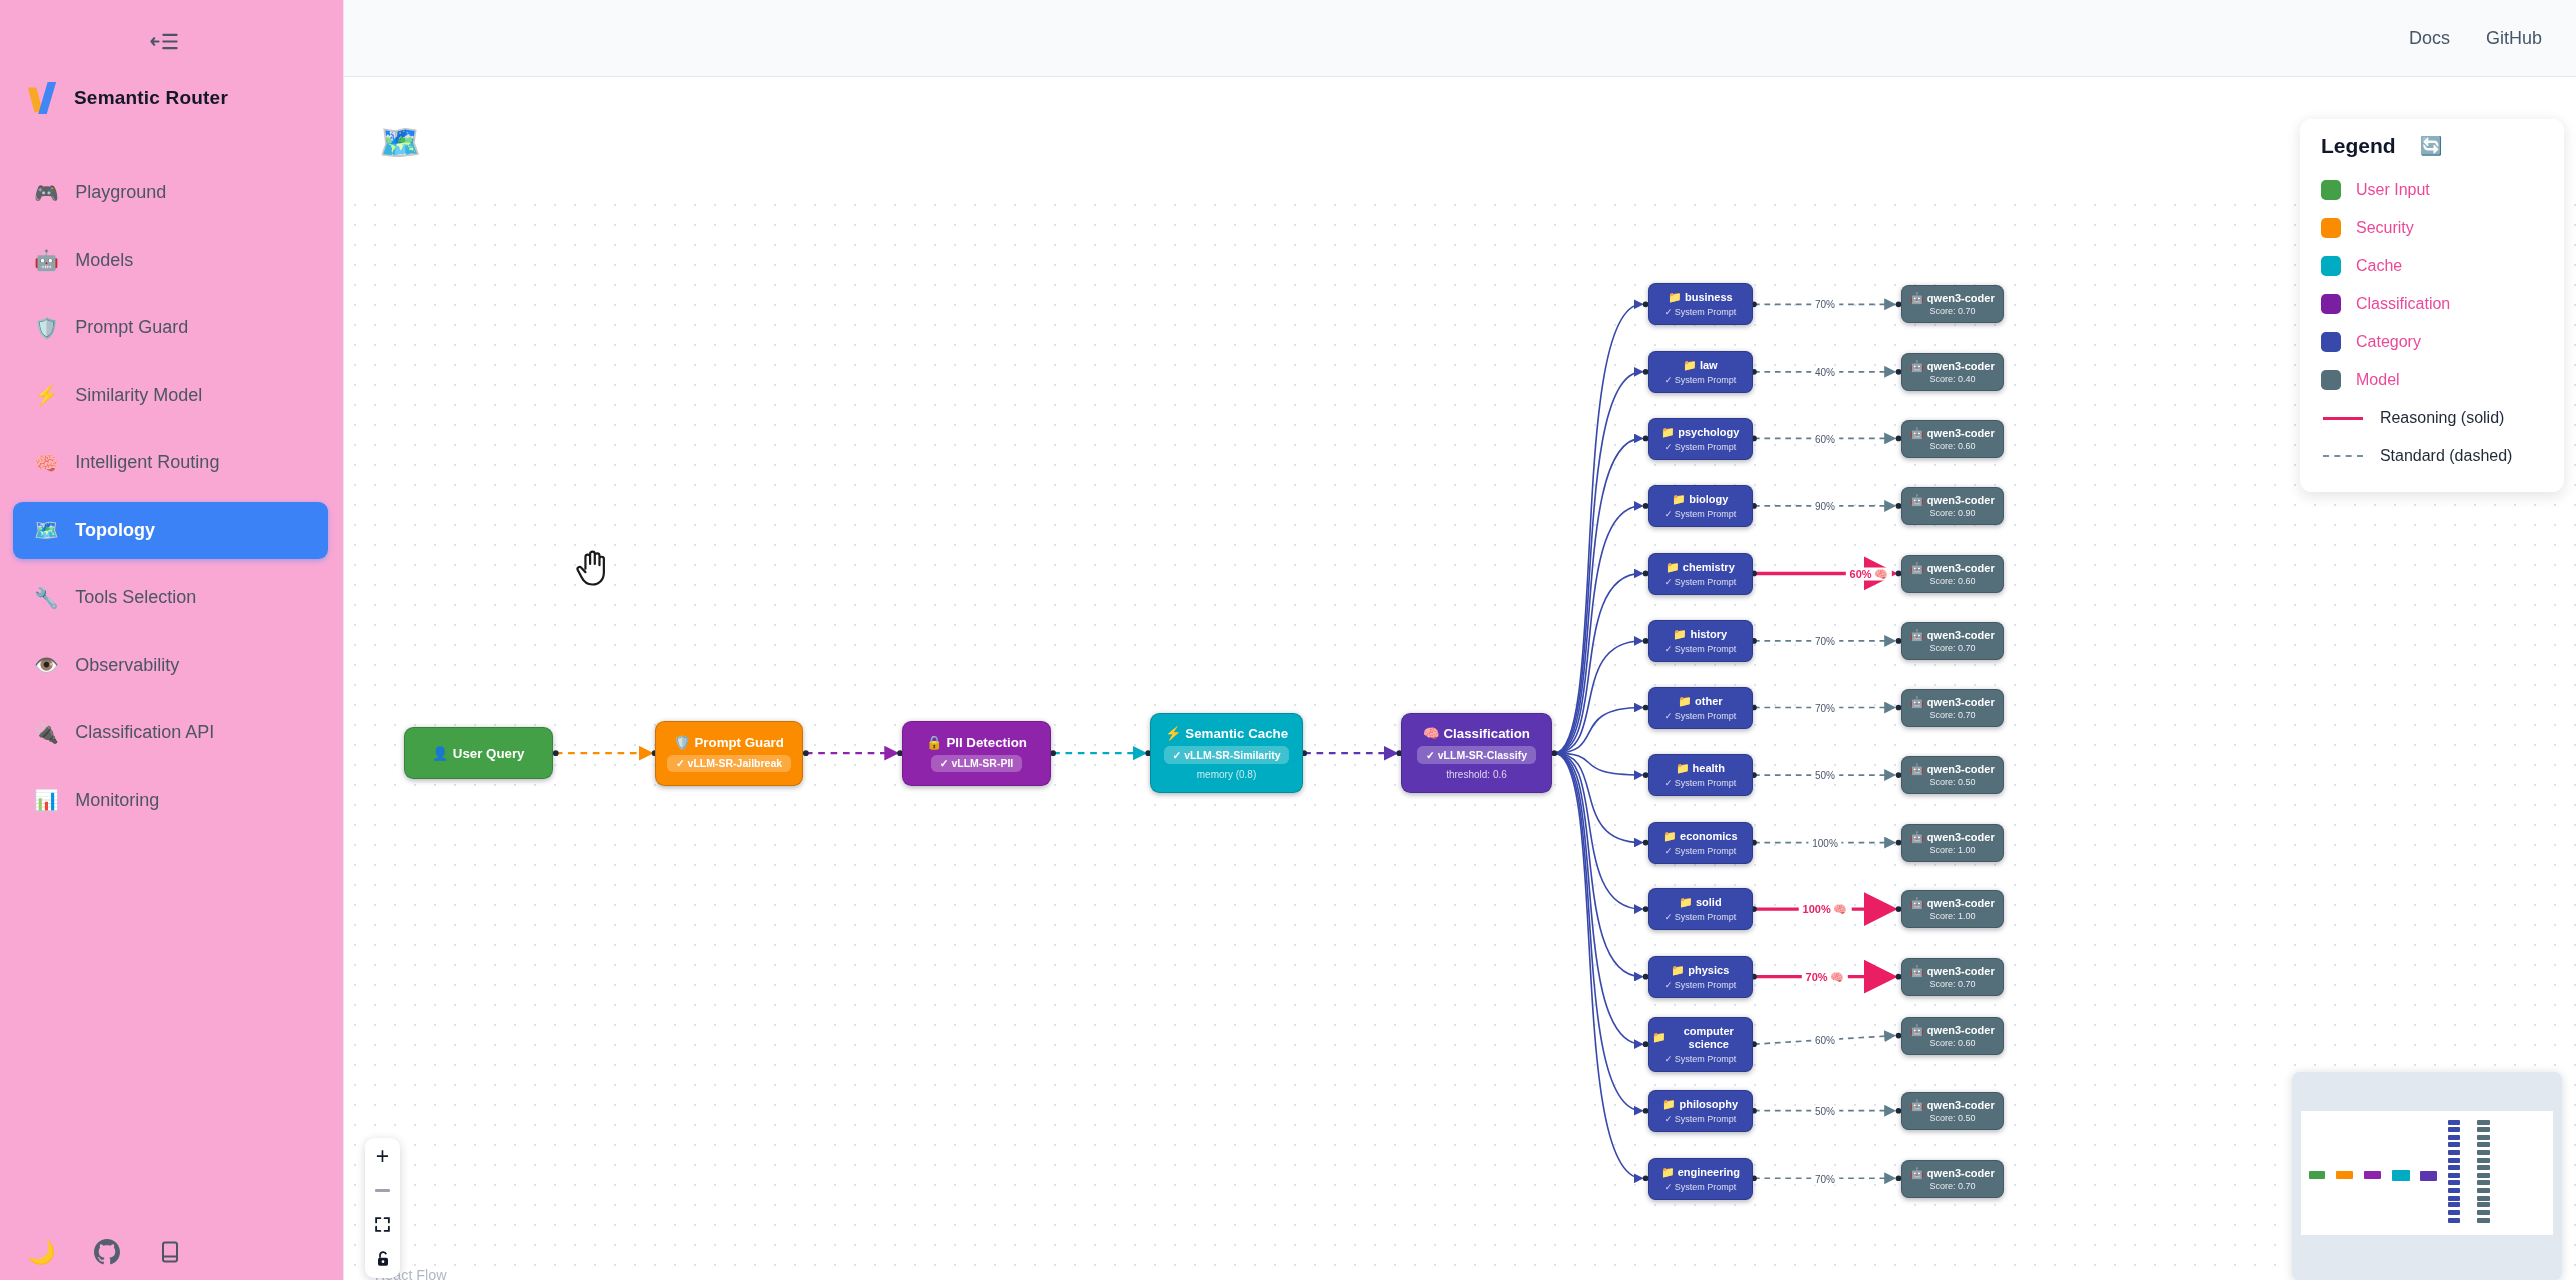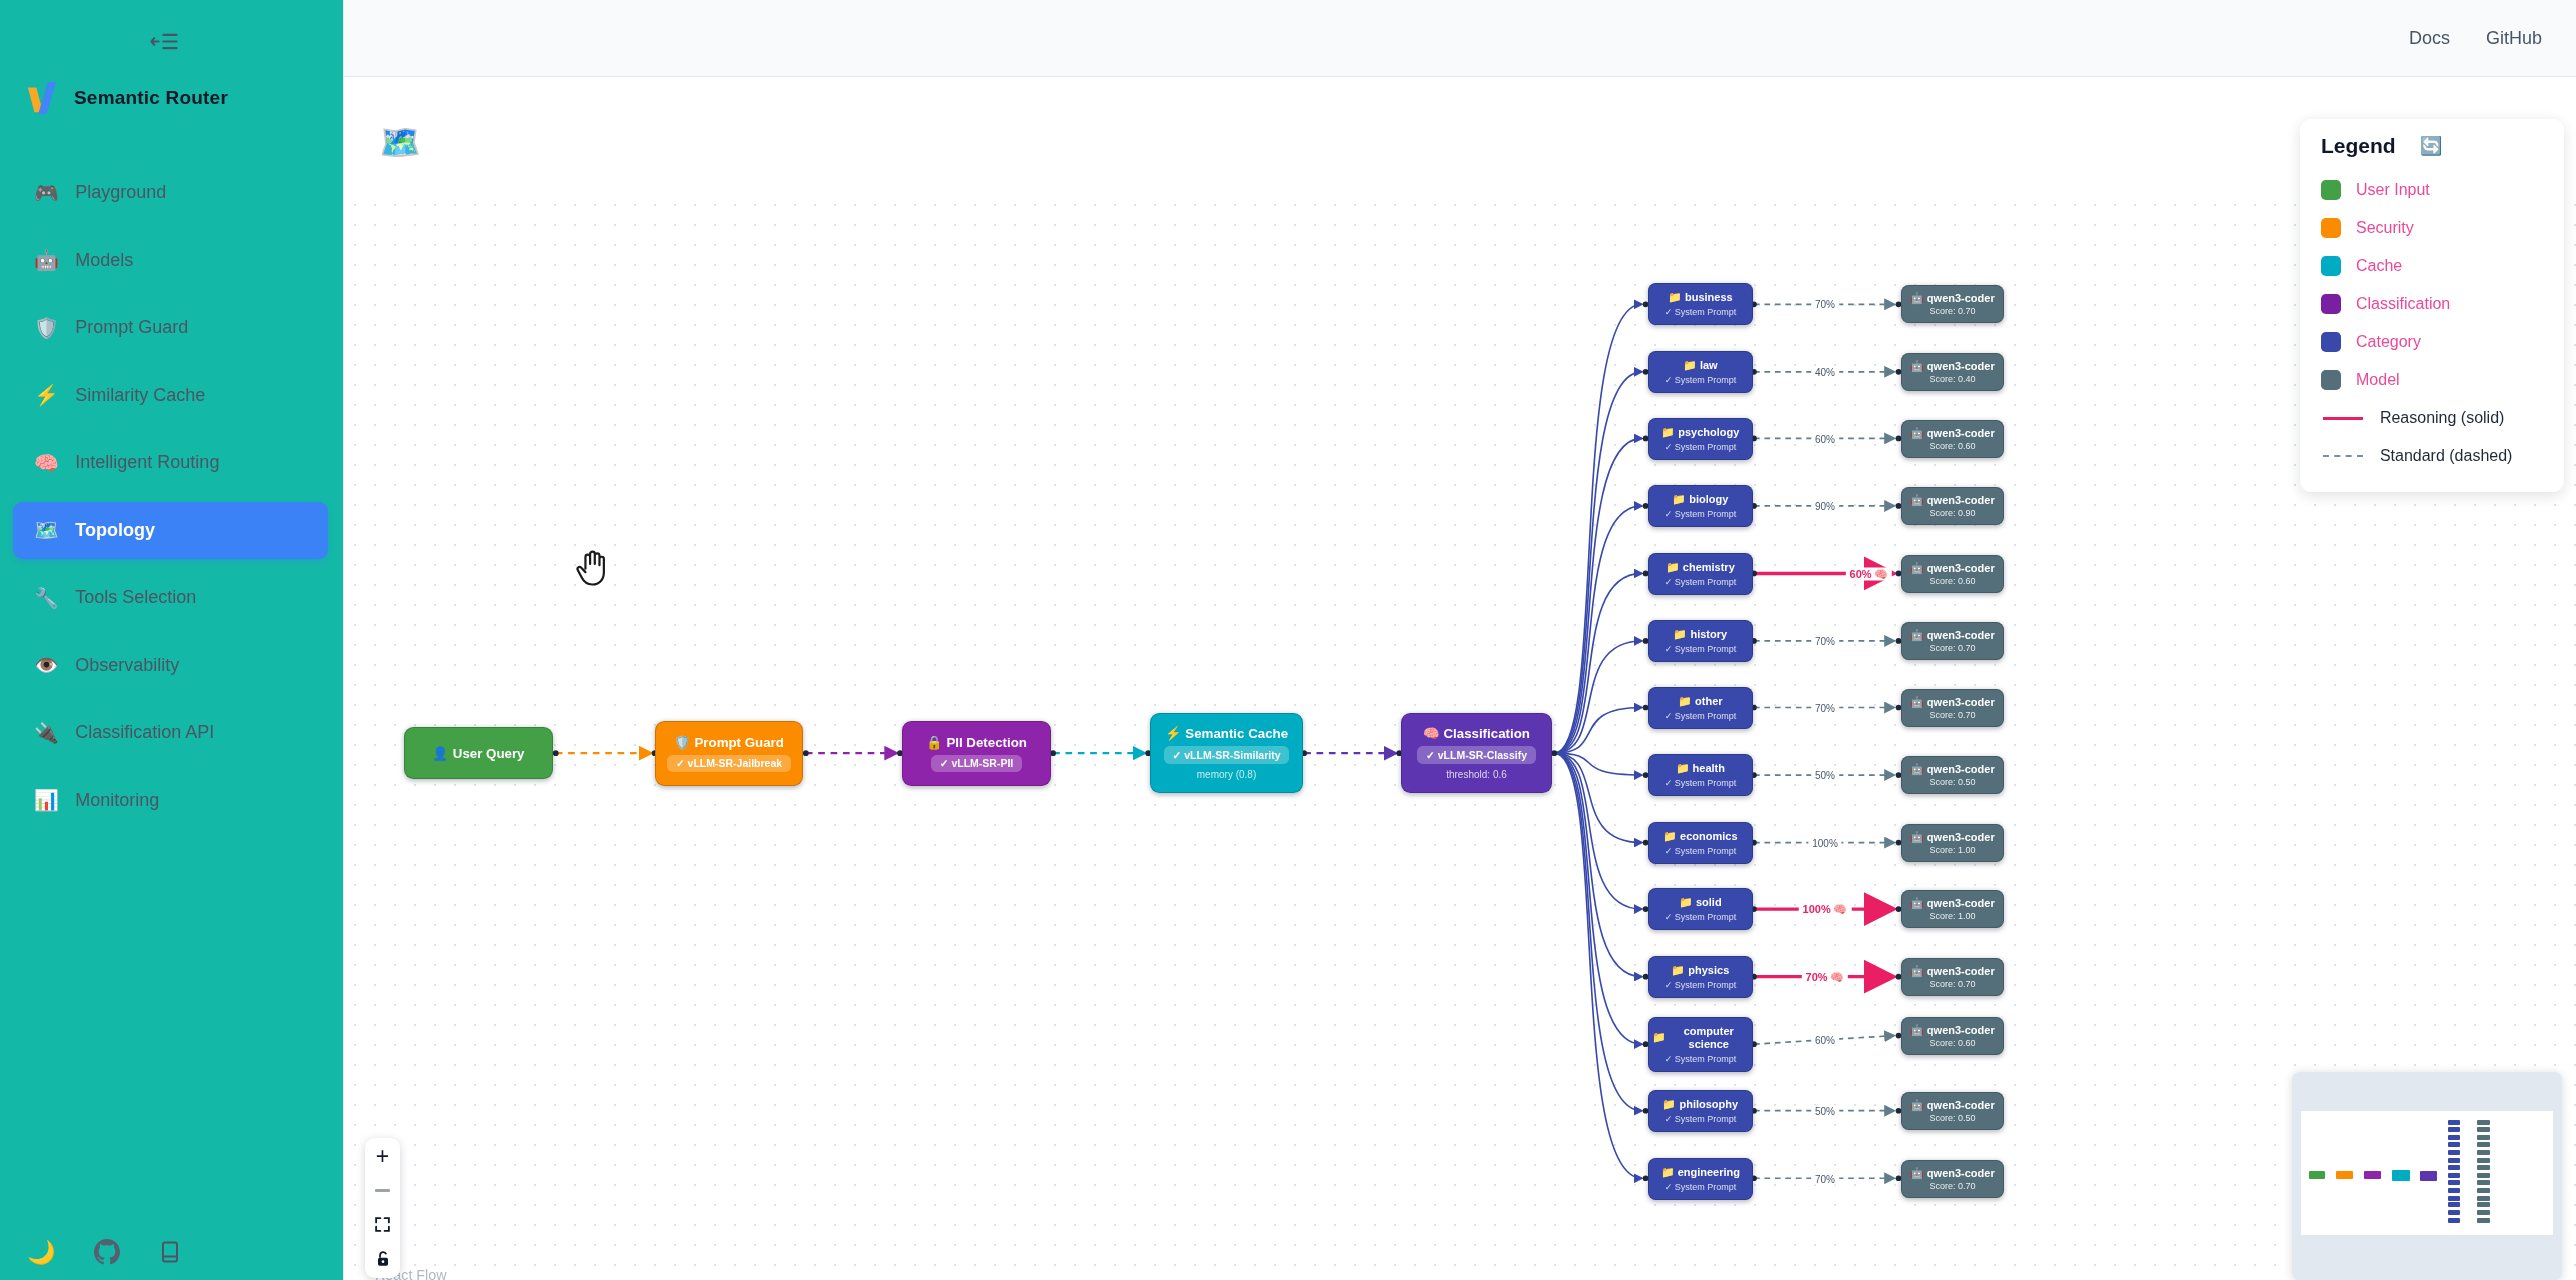--- a/index.html
+++ b/index.html
@@ -1,21 +1,21 @@
 <!DOCTYPE html>
 <html style="font-size:15px"><head>
 <meta charset="utf-8">
 <style>
   * { box-sizing: border-box; margin: 0; padding: 0; }
   html, body { width: 2576px; height: 1280px; overflow: hidden; }
   body { font-family: "Liberation Sans", sans-serif; background: #ffffff; position: relative; }
 
   
   .sidebar { position: absolute; left: 0; top: 0; width: 344px; height: 1280px;
-             background: #14b8a6; border-right: 1px solid #e5e7eb; z-index: 40; }
+             background: #f9a8d4; border-right: 1px solid #e5e7eb; z-index: 40; }
   .collapse-btn { position: absolute; left: 150px; top: 32px; background: none; border: none; cursor: pointer; }
   .brand { position: absolute; left: 25px; top: 80px; display: flex; align-items: center; gap: 15px; }
   .brand-name { font-size: 19px; font-weight: 700; color: #111827; letter-spacing: 0.2px; }
   .nav { position: absolute; left: 13.3px; right: 15px; top: 164px; display: flex; flex-direction: column; }
   .nav-item { height: 57px; margin-bottom: 10.5px; display: flex; align-items: center; gap: 16px;
               padding-left: 21px; border-radius: 9.5px; color: #4b5563; font-size: 18px; cursor: pointer; }
   .nav-item .nav-emoji { font-size: 20px; width: 25px; text-align: center; }
   .nav-item.active { background: #3b82f6; color: #ffffff; font-weight: 600;
                      box-shadow: 0 1.9px 5.7px rgba(59,130,246,.4); }
   .side-footer { position: absolute; left: 27px; bottom: 15px; display: flex; align-items: center; gap: 38px; }
@@ -116,21 +116,21 @@
       <div class="nav-item">
         <span class="nav-emoji">🤖</span>
         <span>Models</span>
       </div>
       <div class="nav-item">
         <span class="nav-emoji">🛡️</span>
         <span>Prompt Guard</span>
       </div>
       <div class="nav-item">
         <span class="nav-emoji">⚡</span>
-        <span>Similarity Cache</span>
+        <span>Similarity Model</span>
       </div>
       <div class="nav-item">
         <span class="nav-emoji">🧠</span>
         <span>Intelligent Routing</span>
       </div>
       <div class="nav-item active">
         <span class="nav-emoji">🗺️</span>
         <span>Topology</span>
       </div>
       <div class="nav-item">

